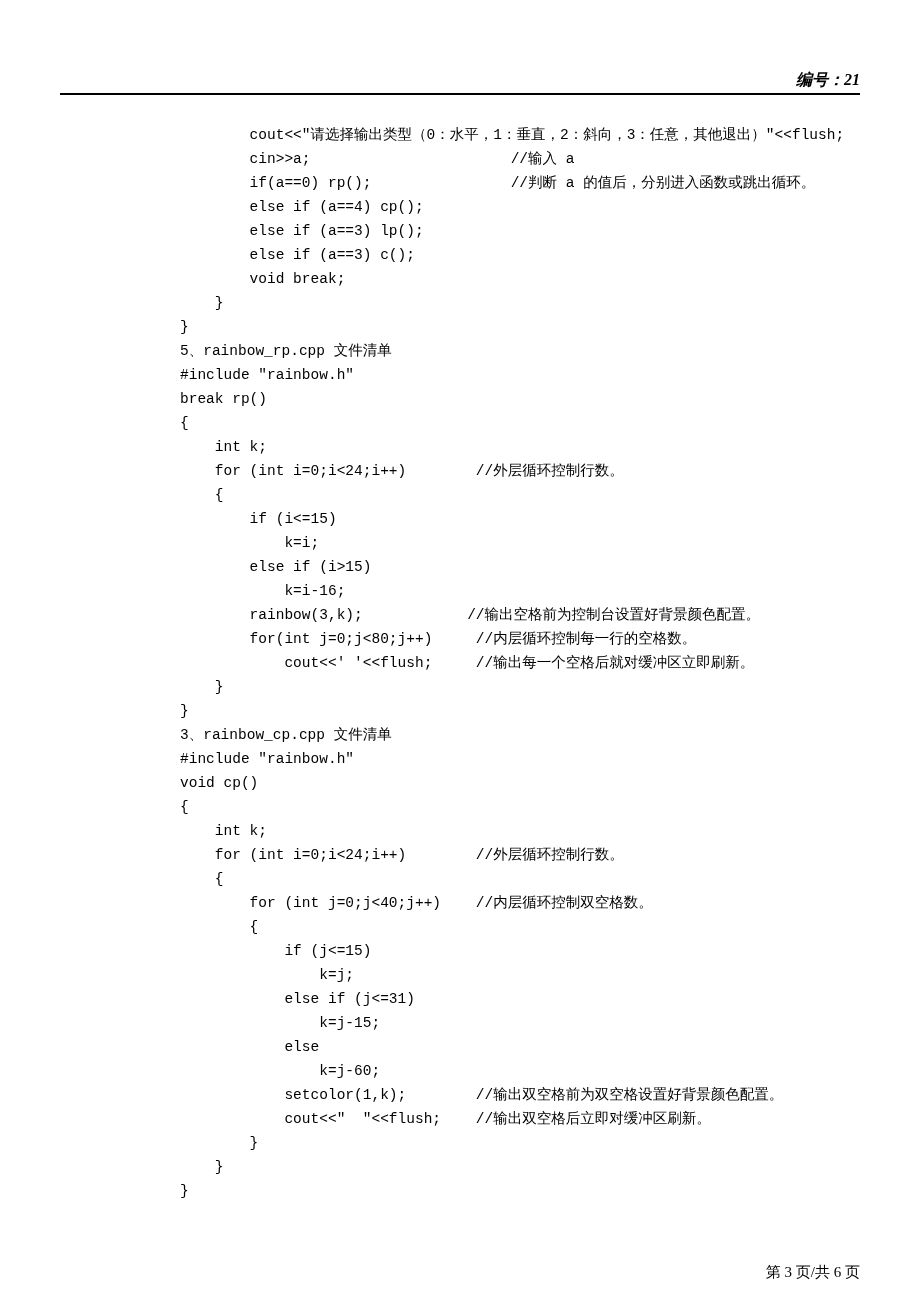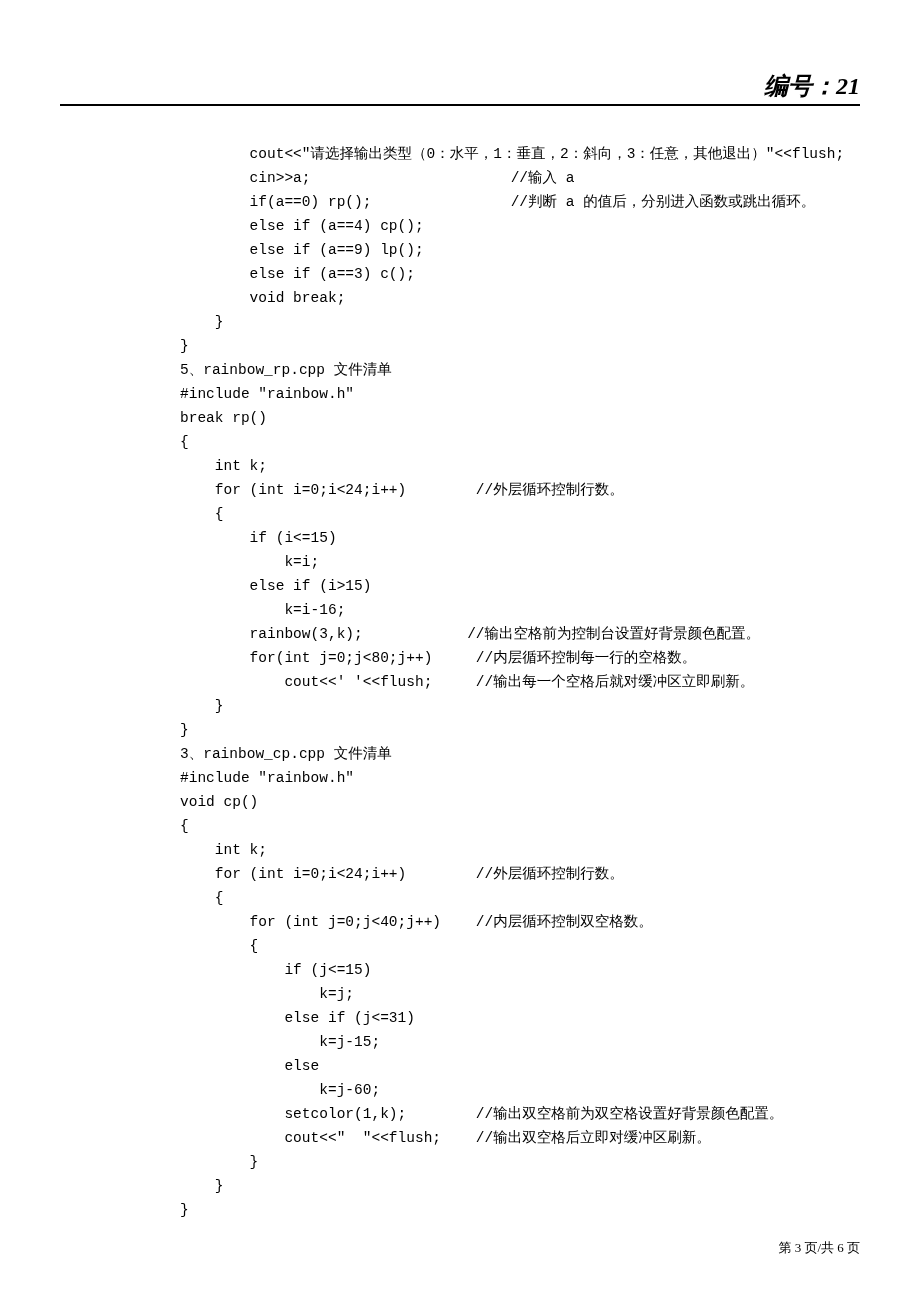--- a/index.html
+++ b/index.html
@@ -16,53 +16,53 @@
     box-sizing: border-box;
     width: 920px;
     min-height: 1302px;
     position: relative;
   }
   .header {
     text-align: right;
     font-family: "SimSun", serif;
     font-style: italic;
     font-weight: bold;
-    font-size: 24px;
+    font-size: 16px;
     padding-bottom: 2px;
     border-bottom: 2px solid #000;
-    margin-bottom: 36px;
+    margin-bottom: 28px;
   }
   .content {
     font-family: "SimSun", "宋体", "Courier New", monospace;
     font-size: 14.5px;
     line-height: 24px;
     white-space: pre;
     padding-left: 120px;
   }
   .footer {
     position: absolute;
-    bottom: 45px;
+    bottom: 20px;
     right: 60px;
-    font-size: 13px;
+    font-size: 15px;
     font-family: "SimSun", serif;
   }
 </style>
 </head>
 <body>
 
 <div class="page">
   <div class="header">
     <span>编号：21</span>
   </div>
 
   <div class="content"><span>        cout&lt;&lt;"请选择输出类型（0：水平，1：垂直，2：斜向，3：任意，其他退出）"&lt;&lt;flush;</span>
 <span>        cin&gt;&gt;a;                       //输入 a</span>
 <span>        if(a==0) rp();                //判断 a 的值后，分别进入函数或跳出循环。</span>
 <span>        else if (a==4) cp();</span>
-<span>        else if (a==9) lp();</span>
+<span>        else if (a==3) lp();</span>
 <span>        else if (a==3) c();</span>
 <span>        void break;</span>
 <span>    }</span>
 <span>}</span>
 <span>5、rainbow_rp.cpp 文件清单</span>
 <span>#include "rainbow.h"</span>
 <span>break rp()</span>
 <span>{</span>
 <span>    int k;</span>
 <span>    for (int i=0;i&lt;24;i++)        //外层循环控制行数。</span>

